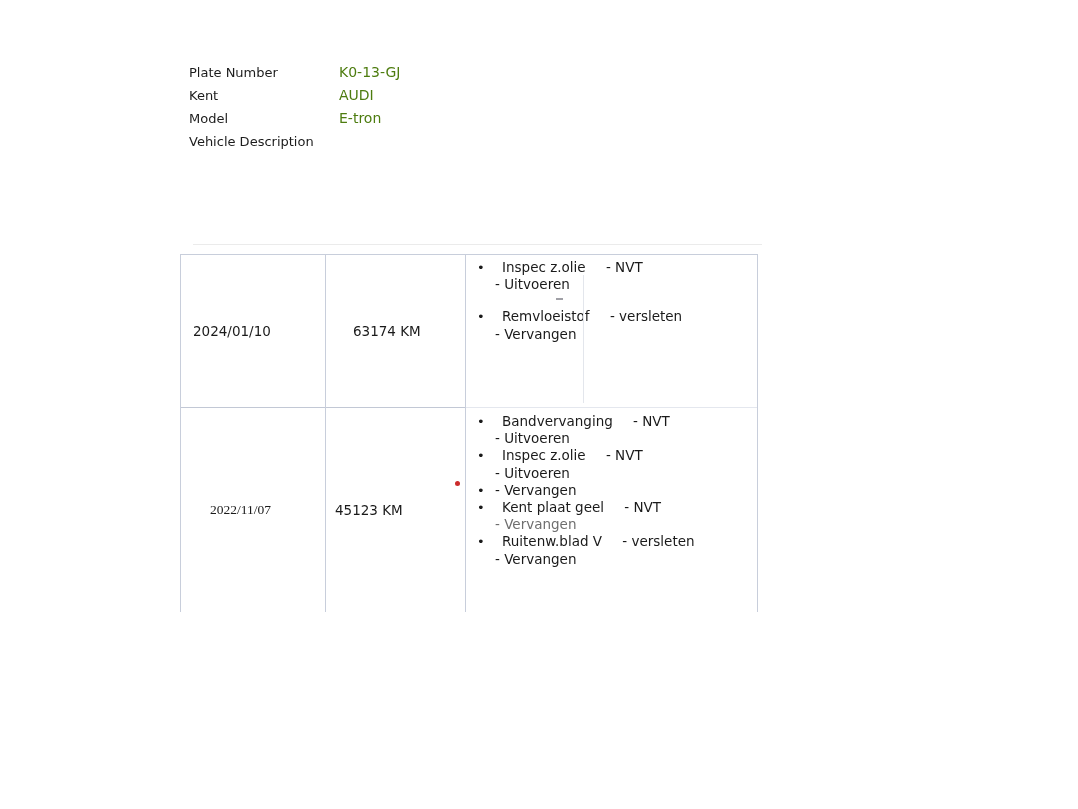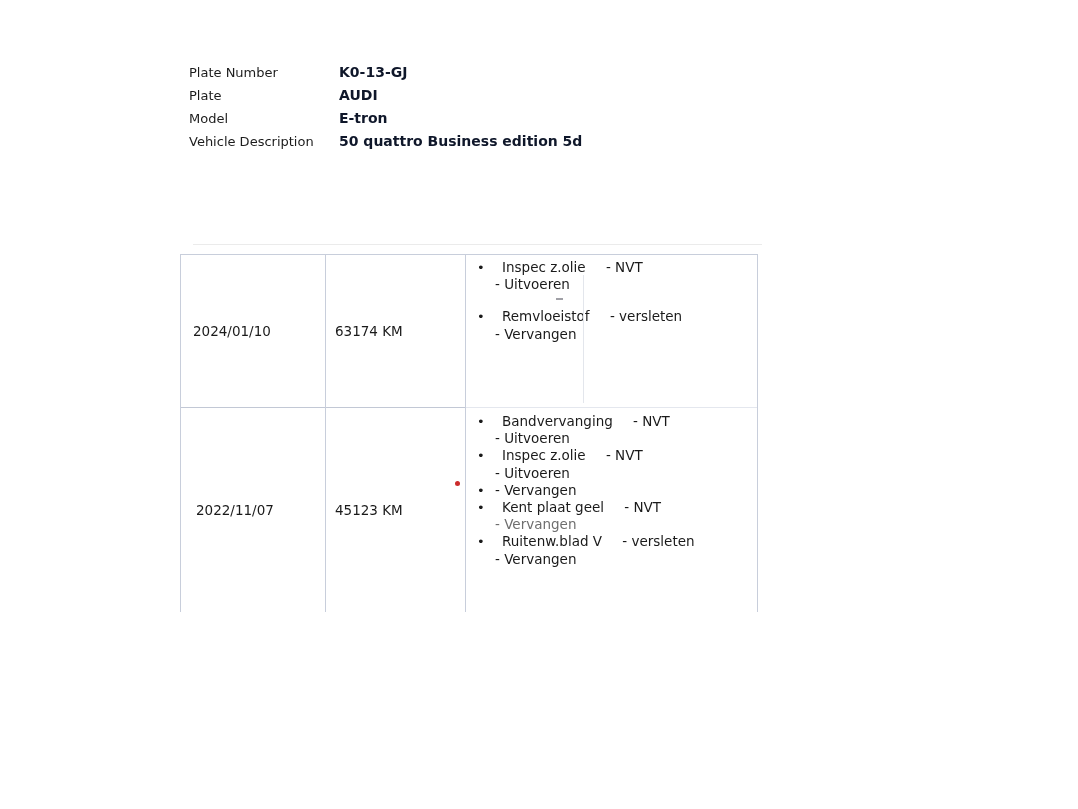--- a/index.html
+++ b/index.html
@@ -5,35 +5,35 @@
   html,body{margin:0;padding:0;background:#ffffff;}
   .page{
     position:relative;width:1078px;height:809px;background:#ffffff;
     font-family:"DejaVu Sans", sans-serif;color:#1a1a1a;overflow:hidden;margin-top:17px;
   }
 
   
   .vehicle-info{position:absolute;left:189px;top:44px;}
   .info-row{display:flex;height:23px;line-height:23px;}
   .info-label{width:150px;font-size:13px;color:#1c1c1c;}
-  .info-value{font-size:14px;font-weight:bold;color:#0f172a;white-space:nowrap;}
+  .info-value{font-size:14px;font-weight:normal;color:#4d7c0f;white-space:nowrap;}
 
   
   .mtable{position:absolute;left:180px;top:237px;width:578px;height:358px;}
   .vline{position:absolute;top:0;width:1px;height:358px;background:#c8cedb;}
   .v0{left:0;} .v1{left:145px;} .v2{left:285px;} .v3{left:577px;}
   .hline-top{position:absolute;left:0;top:0;width:578px;height:1px;background:#c8cedb;}
   .hline-mid-left{position:absolute;left:0;top:153px;width:286px;height:1px;background:#c2c8d5;}
   .hline-mid-right{position:absolute;left:286px;top:153px;width:292px;height:1px;background:#e4e7ee;}
 
   .cell{position:absolute;font-size:13.5px;box-sizing:border-box;}
   .cell-date-1{left:1px;top:1px;width:143px;height:152px;display:flex;align-items:center;padding-left:12px;text-align:right;}
-  .cell-odo-1{left:146px;top:1px;width:138px;height:152px;display:flex;align-items:center;padding-left:9px;}
+  .cell-odo-1{left:164px;top:1px;width:138px;height:152px;display:flex;align-items:center;padding-left:9px;}
   .cell-items-1{left:286px;top:1px;width:291px;padding-top:4px;}
-  .cell-date-2{left:4px;top:154px;width:143px;height:204px;display:flex;align-items:center;padding-left:12px;}
+  .cell-date-2{left:18px;top:154px;width:143px;height:204px;display:flex;align-items:center;padding-left:12px;font-family:Liberation Serif, serif;}
   .cell-odo-2{left:146px;top:154px;width:138px;height:204px;display:flex;align-items:center;padding-left:9px;}
   .cell-items-2{left:286px;top:154px;width:291px;padding-top:5px;}
 
   .item{position:relative;padding-left:36px;line-height:17.2px;}
   .bullet{position:absolute;left:11px;top:0;font-size:13px;}
   .spaced .item + .item{margin-top:15px;}
   .line1{white-space:nowrap;}
   .status{margin-left:16px;}
   .action{margin-left:-7px;}
   .faded{color:#6e6e6e;}
@@ -48,30 +48,29 @@
 <body>
 
 <div class="page">
 
   <div class="vehicle-info">
     <div class="info-row">
       <div class="info-label">Plate Number</div>
       <div class="info-value">K0-13-GJ</div>
     </div>
     <div class="info-row">
-      <div class="info-label">Plate</div>
+      <div class="info-label">Kent</div>
       <div class="info-value">AUDI</div>
     </div>
     <div class="info-row">
       <div class="info-label">Model</div>
       <div class="info-value">E-tron</div>
     </div>
     <div class="info-row">
       <div class="info-label">Vehicle Description</div>
-      <div class="info-value">50 quattro Business edition 5d</div>
     </div>
   </div>
 
   <div class="artifact-topline"></div>
 
   <div class="mtable">
     <div class="hline-top"></div>
     <div class="hline-mid-left"></div>
     <div class="hline-mid-right"></div>
     <div class="vline v0"></div>

